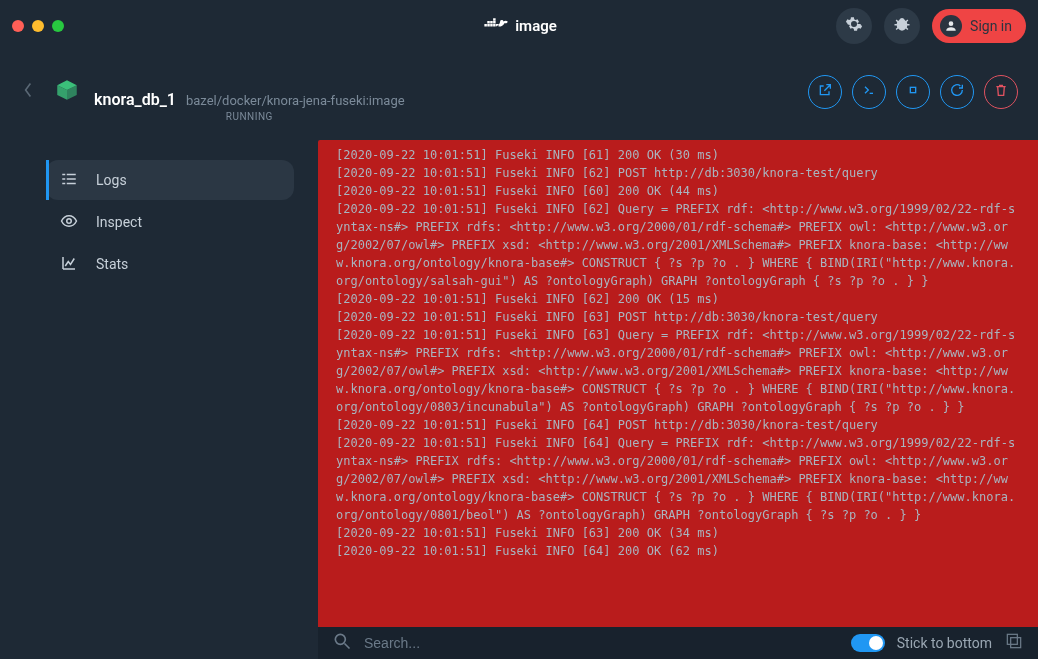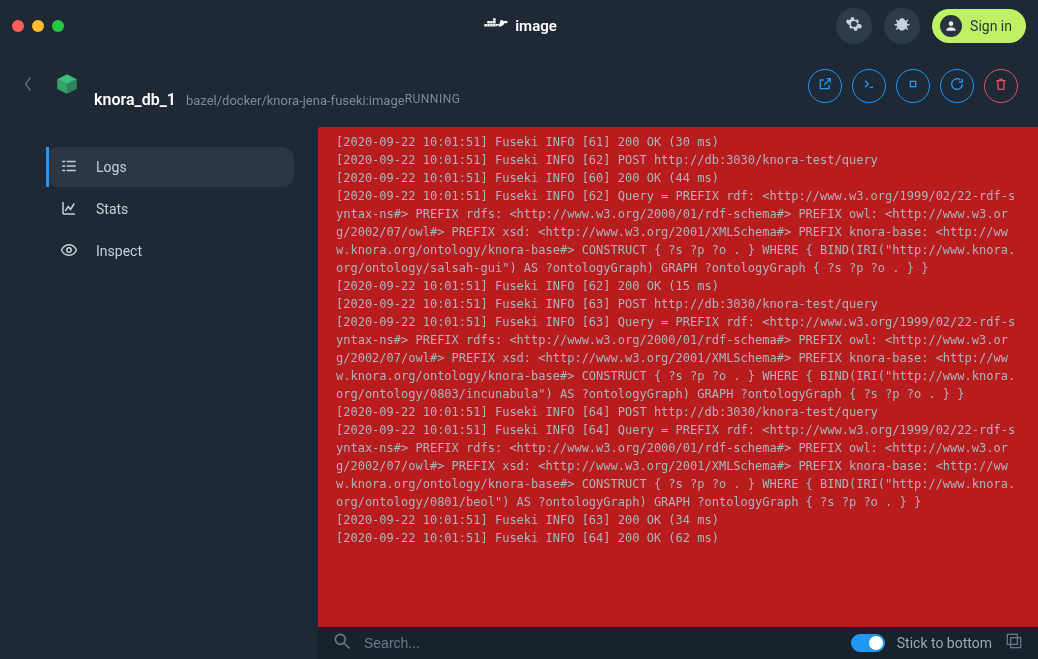--- a/index.html
+++ b/index.html
@@ -35,21 +35,21 @@
   }
   .brand svg { width: 28px; height: 20px; fill: #fff; }
   .titlebar-right { margin-left: auto; display: flex; align-items: center; gap: 12px; }
   .circle-btn {
     width: 36px; height: 36px; border-radius: 50%;
     background: #2d3a47; display: flex; align-items: center; justify-content: center;
     cursor: pointer;
   }
   .circle-btn svg { width: 18px; height: 18px; fill: #c7d0d9; }
   .signin-btn {
-    background: #bef264; color: #2a3440;
+    background: #ef4444; color: #2a3440;
     border-radius: 18px; padding: 6px 14px 6px 8px;
     display: flex; align-items: center; gap: 8px;
     font-size: 14px; cursor: pointer;
   }
   .signin-btn .avatar {
     width: 22px; height: 22px; border-radius: 50%;
     background: #2a3440; display: flex; align-items: center; justify-content: center;
   }
   .signin-btn .avatar svg { width: 14px; height: 14px; fill: #e6e9ec; }
 
@@ -57,25 +57,25 @@
   .header {
     display: flex; align-items: center;
     padding: 10px 20px 18px 16px;
   }
   .back-chev { width: 24px; display:flex; justify-content:center; cursor:pointer; }
   .back-chev svg { width: 10px; height: 16px; stroke: #5a6875; fill:none; stroke-width:2; }
   .container-icon-wrap {
     margin-left: 14px; margin-right: 14px;
   }
   .container-icon-wrap svg { width: 26px; height: 26px; }
-  .title-block { display:flex; flex-direction:row;margin-top:28px; }
+  .title-block { display:flex; flex-direction:column;margin-top:28px; }
   .title-line { display:flex; align-items: baseline; gap: 10px; }
   .container-name { color:#fff; font-size:16px; font-weight:600; }
   .container-image { color:#7b8a99; font-size:13px; }
-  .status { color:#7b8a99; font-size:12px; letter-spacing:0.5px; margin-top:2px; }
+  .status { color:#7b8a99; font-size:10px; letter-spacing:0.5px; margin-top:2px;text-align:center; }
   .header-actions { margin-left:auto; display:flex; gap:10px; }
   .action-btn {
     width:34px; height:34px; border-radius:50%;
     border:1.5px solid #2097f3; display:flex; align-items:center; justify-content:center;
     cursor:pointer;
   }
   .action-btn svg { width:16px; height:16px; fill:none; stroke:#2097f3; stroke-width:2; }
   .action-btn.danger { border-color:#e05260; }
   .action-btn.danger svg { stroke:#e05260; }
 
@@ -237,30 +237,30 @@
 <div class="main">
   <div class="sidebar">
     <div class="side-item active">
       <span><svg viewBox="0 0 24 24">
             <path d="M3 6h4M9 6h12M3 12h4M9 12h12M3 18h4M9 18h12" stroke="#c7d0d9" stroke-width="2" fill="none"></path>
           </svg></span>
       <span>Logs</span>
     </div>
     <div class="side-item">
       <span><svg viewBox="0 0 24 24">
-            <path d="M4 20V4M4 20h16M7 16l4-6 3 4 5-8" stroke="#c7d0d9" stroke-width="2" fill="none"></path>
-          </svg></span>
-      <span>Stats</span>
-    </div>
-    <div class="side-item">
-      <span><svg viewBox="0 0 24 24">
             <path d="M2 12s3.5-7 10-7 10 7 10 7-3.5 7-10 7S2 12 2 12z" stroke="#c7d0d9" stroke-width="2" fill="none"></path>
             <circle cx="12" cy="12" r="3" stroke="#c7d0d9" stroke-width="2" fill="none"></circle>
           </svg></span>
       <span>Inspect</span>
+    </div>
+    <div class="side-item">
+      <span><svg viewBox="0 0 24 24">
+            <path d="M4 20V4M4 20h16M7 16l4-6 3 4 5-8" stroke="#c7d0d9" stroke-width="2" fill="none"></path>
+          </svg></span>
+      <span>Stats</span>
     </div>
   </div>
 
   <div class="content">
     <div class="log-area" id="log-area">[2020-09-22 10:01:51] Fuseki INFO [61] 200 OK (30 ms)
 [2020-09-22 10:01:51] Fuseki INFO [62] POST http://db:3030/knora-test/query
 [2020-09-22 10:01:51] Fuseki INFO [60] 200 OK (44 ms)
 [2020-09-22 10:01:51] Fuseki INFO [62] Query = PREFIX rdf: &lt;http://www.w3.org/1999/02/22-rdf-syntax-ns#&gt; PREFIX rdfs: &lt;http://www.w3.org/2000/01/rdf-schema#&gt; PREFIX owl: &lt;http://www.w3.org/2002/07/owl#&gt; PREFIX xsd: &lt;http://www.w3.org/2001/XMLSchema#&gt; PREFIX knora-base: &lt;http://www.knora.org/ontology/knora-base#&gt; CONSTRUCT { ?s ?p ?o . } WHERE { BIND(IRI("http://www.knora.org/ontology/salsah-gui") AS ?ontologyGraph) GRAPH ?ontologyGraph { ?s ?p ?o . } }
 [2020-09-22 10:01:51] Fuseki INFO [62] 200 OK (15 ms)
 [2020-09-22 10:01:51] Fuseki INFO [63] POST http://db:3030/knora-test/query

